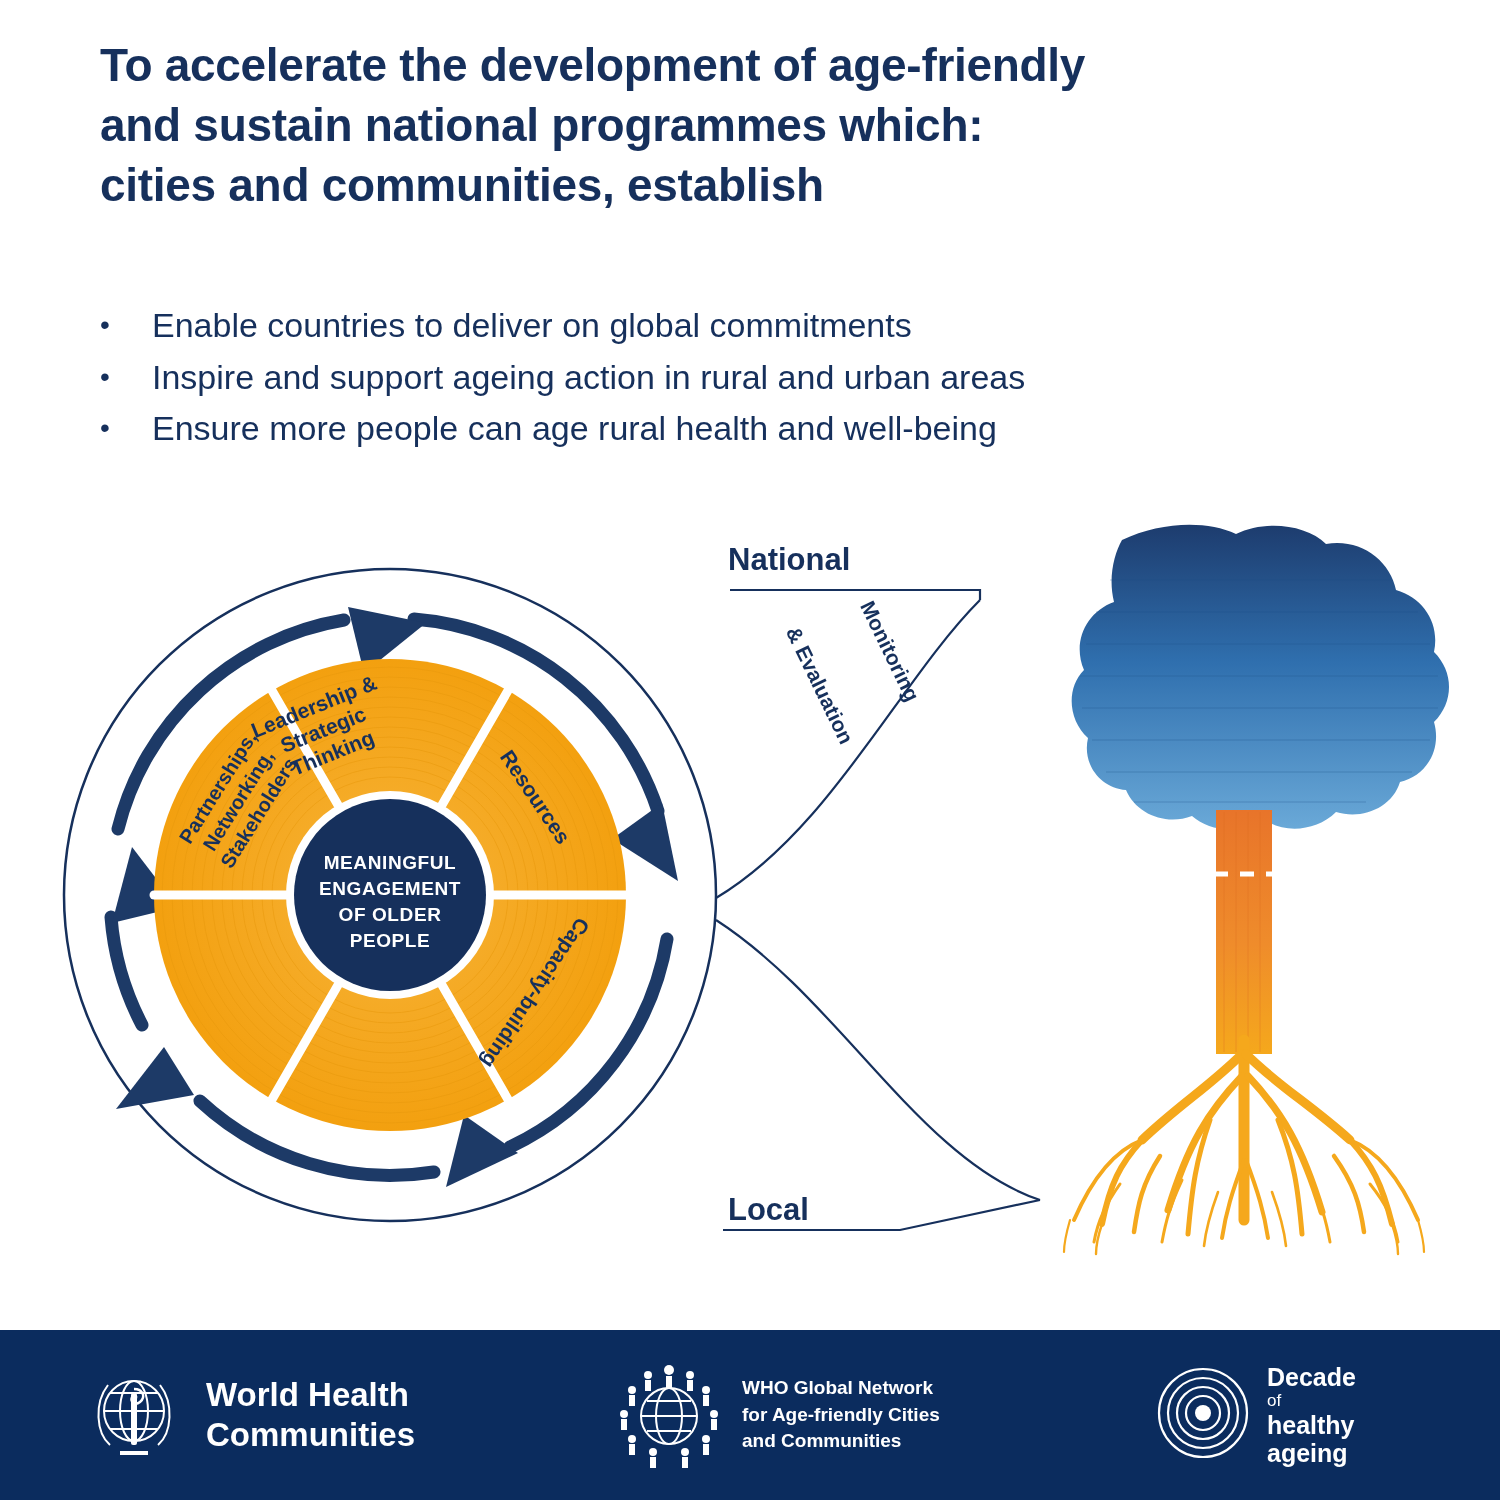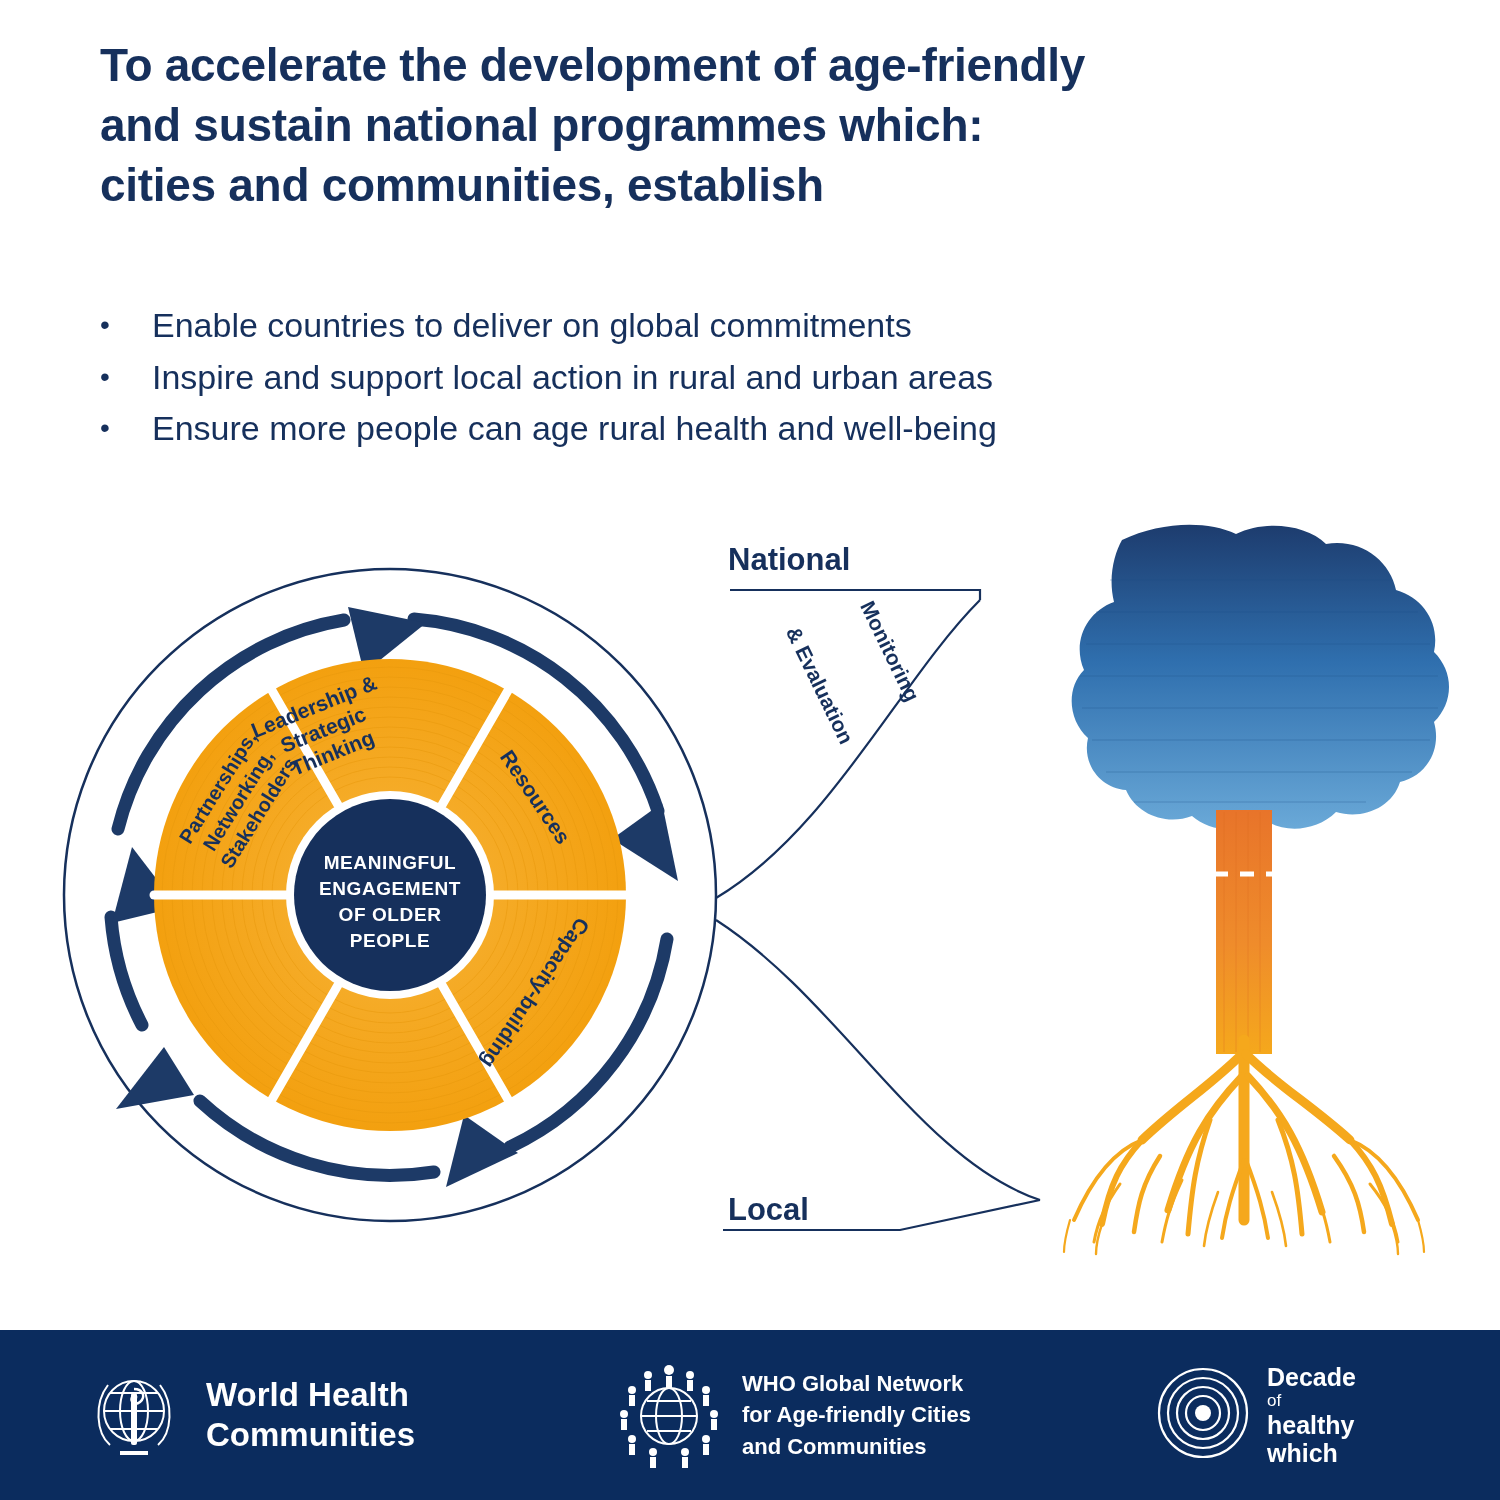--- a/index.html
+++ b/index.html
@@ -103,21 +103,21 @@
     color: #ffffff;
     font-family: "Liberation Sans", sans-serif;
   }
   .who-text {
     font-size: 33px;
     font-weight: bold;
     line-height: 1.20;
     margin-left: 18px;
   }
   .network-text {
-    font-size: 22px;
+    font-size: 19px;
     font-weight: bold;
     line-height: 1.42;
     margin-left: 14px;
   }
   .decade-text {
     font-size: 25px;
     font-weight: bold;
     line-height: 1.12;
     margin-left: 16px;
   }
@@ -136,21 +136,21 @@
   <span class="line">cities and communities, establish</span>
 </div>
 
 <div id="bullets">
   <div class="bullet-row">
     <span class="bullet-dot">•</span>
     <span class="bullet-text">Enable countries to deliver on global commitments</span>
   </div>
   <div class="bullet-row">
     <span class="bullet-dot">•</span>
-    <span class="bullet-text">Inspire and support local action in rural and urban areas</span>
+    <span class="bullet-text">Inspire and support ageing action in rural and urban areas</span>
   </div>
   <div class="bullet-row">
     <span class="bullet-dot">•</span>
     <span class="bullet-text">Ensure more people can age rural health and well-being</span>
   </div>
 </div>
 
 <div id="diagram">
   <svg width="1500" height="830" viewBox="0 0 1500 830" xmlns="http://www.w3.org/2000/svg">
 
@@ -426,16 +426,16 @@
           <circle cx="48" cy="48" r="26"></circle>
           <circle cx="48" cy="48" r="17"></circle>
         </g>
         <circle cx="48" cy="48" r="8" fill="#ffffff"></circle>
       </svg>
     </div>
     <div class="footer-text decade-text">
       <div>Decade</div>
       <div class="small">of</div>
       <div>healthy</div>
-      <div>which</div>
+      <div>ageing</div>
     </div>
   </div>
 </div>
 
 </body></html>

